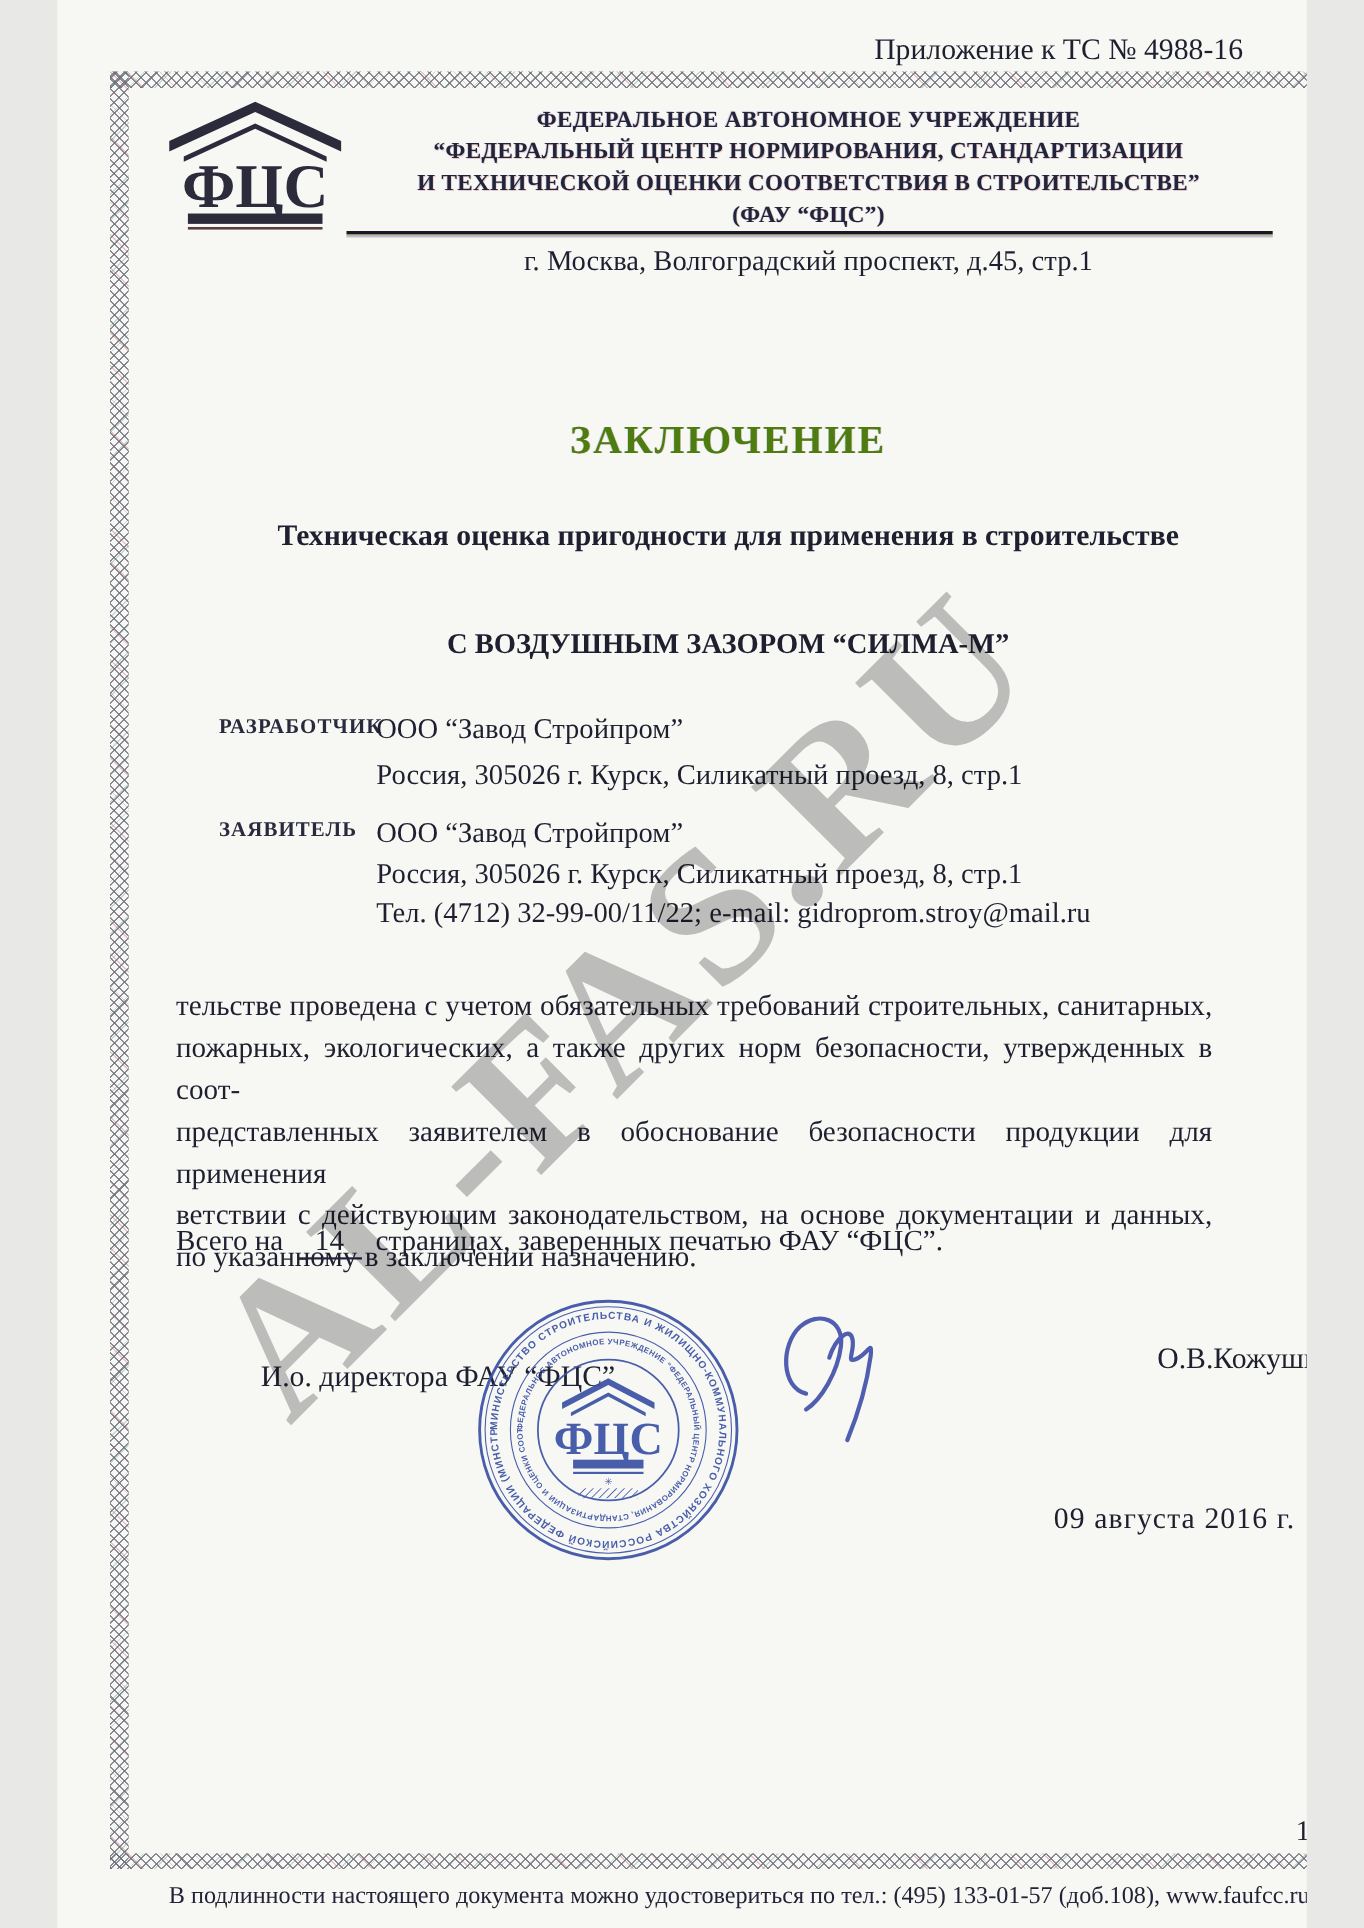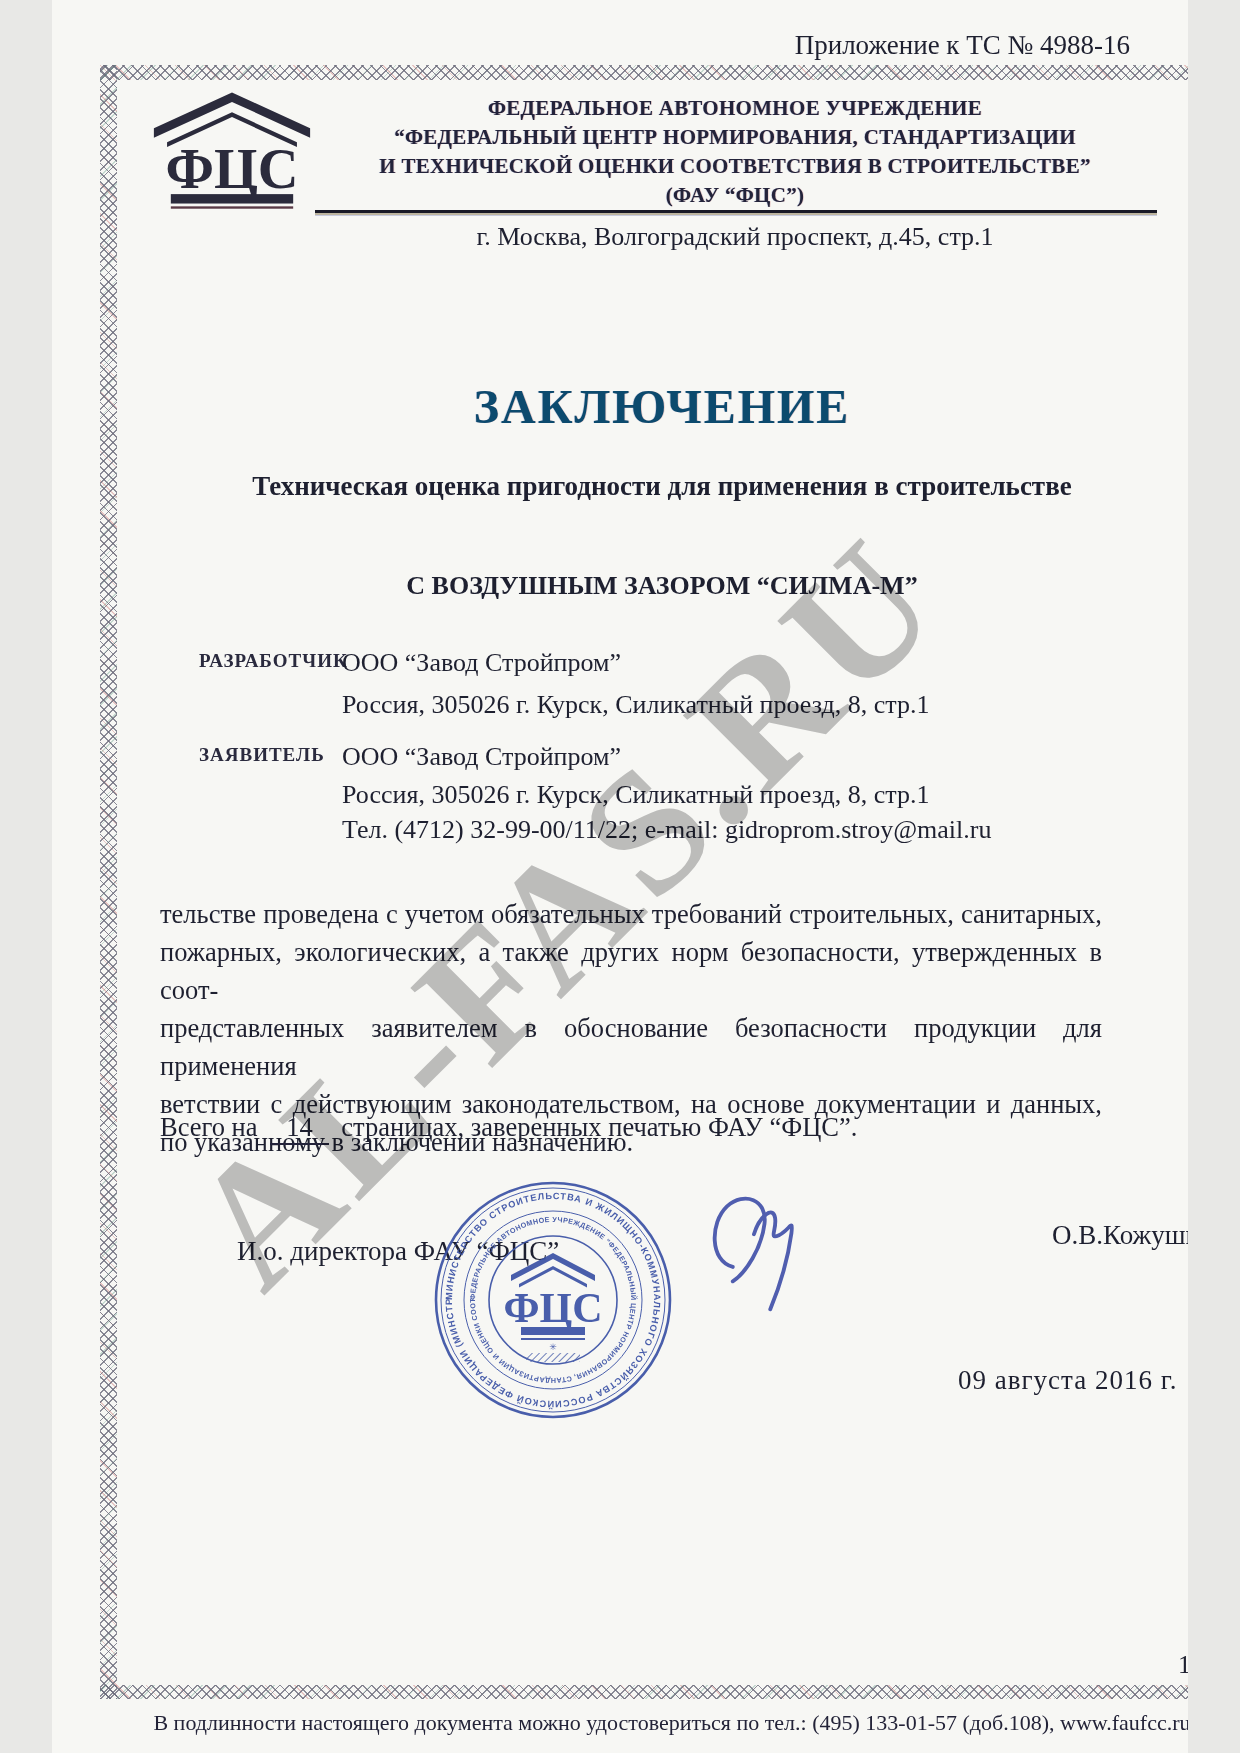--- a/index.html
+++ b/index.html
@@ -28,21 +28,21 @@
   .scan-ink{text-shadow:.7px .2px 0 rgba(175,45,45,.22), -.7px -.2px 0 rgba(45,80,175,.22);}
 
   .appendix{top:30px;right:58px;font-size:27px;}
   .org{left:283px;top:94px;width:800px;text-align:center;font-weight:bold;
        font-size:21px;line-height:29px;letter-spacing:.3px;color:#23233a;}
   .header-rule{left:263px;top:210px;width:842px;height:3px;background:#191926;
        box-shadow:0 2px 0 rgba(170,140,40,.35), 0 3px 0 rgba(60,70,160,.25);z-index:3;}
   .address{left:283px;top:222px;width:800px;text-align:center;font-size:26px;}
 
   .centerband{left:110px;width:1000px;text-align:center;}
-  .title{top:379px;font-size:48px;font-weight:bold;letter-spacing:2px;color:#0c4a6e;}
+  .title{top:379px;font-size:36px;font-weight:bold;letter-spacing:2px;color:#4d7c0f;}
   .subtitle{top:471px;font-size:27px;font-weight:bold;}
   .product1{top:537px;font-size:26px;font-weight:bold;}
   .product2{top:571px;font-size:26px;font-weight:bold;}
 
   .fld-label{left:112px;font-size:19px;font-weight:bold;letter-spacing:1px;color:#2a2a3e;margin-left:35px;}
   .fld-val{left:290px;font-size:26px;}
 
   .bodytext{left:108px;top:895px;width:942px;font-size:26.5px;line-height:38px;z-index:3;}
   .bodytext .jline{text-align:justify;text-align-last:justify;}
   .bodytext .lline{text-align:left;}

